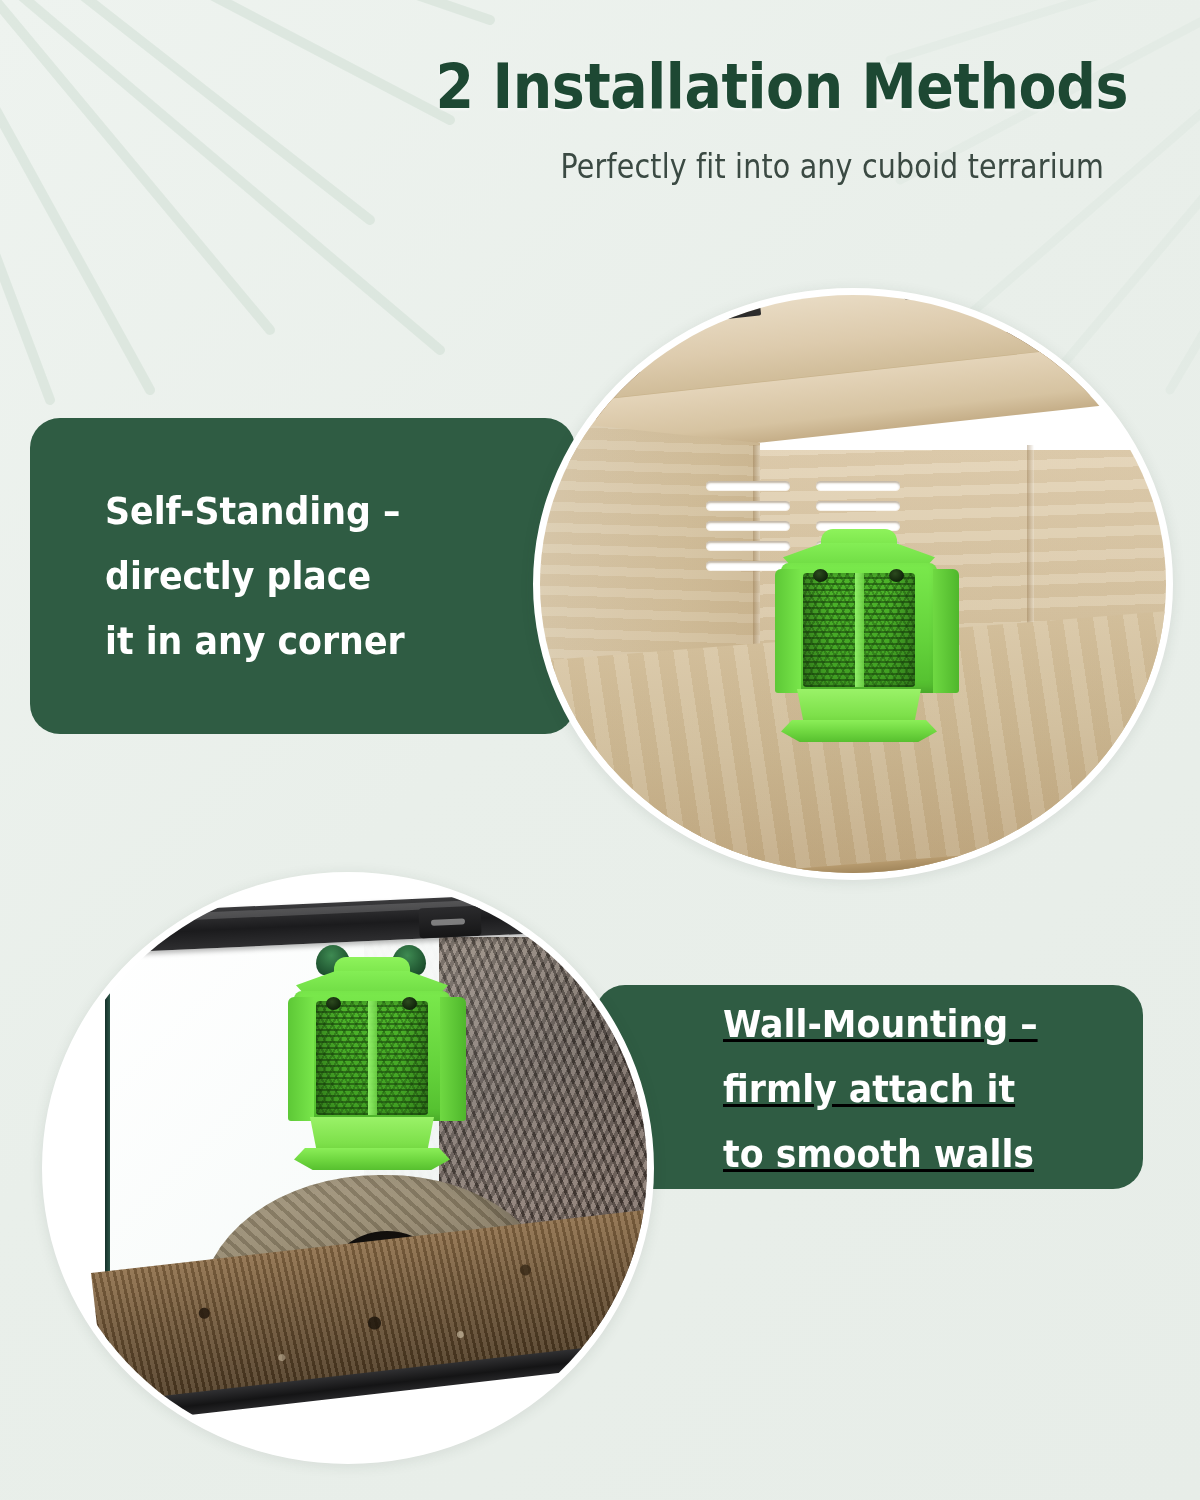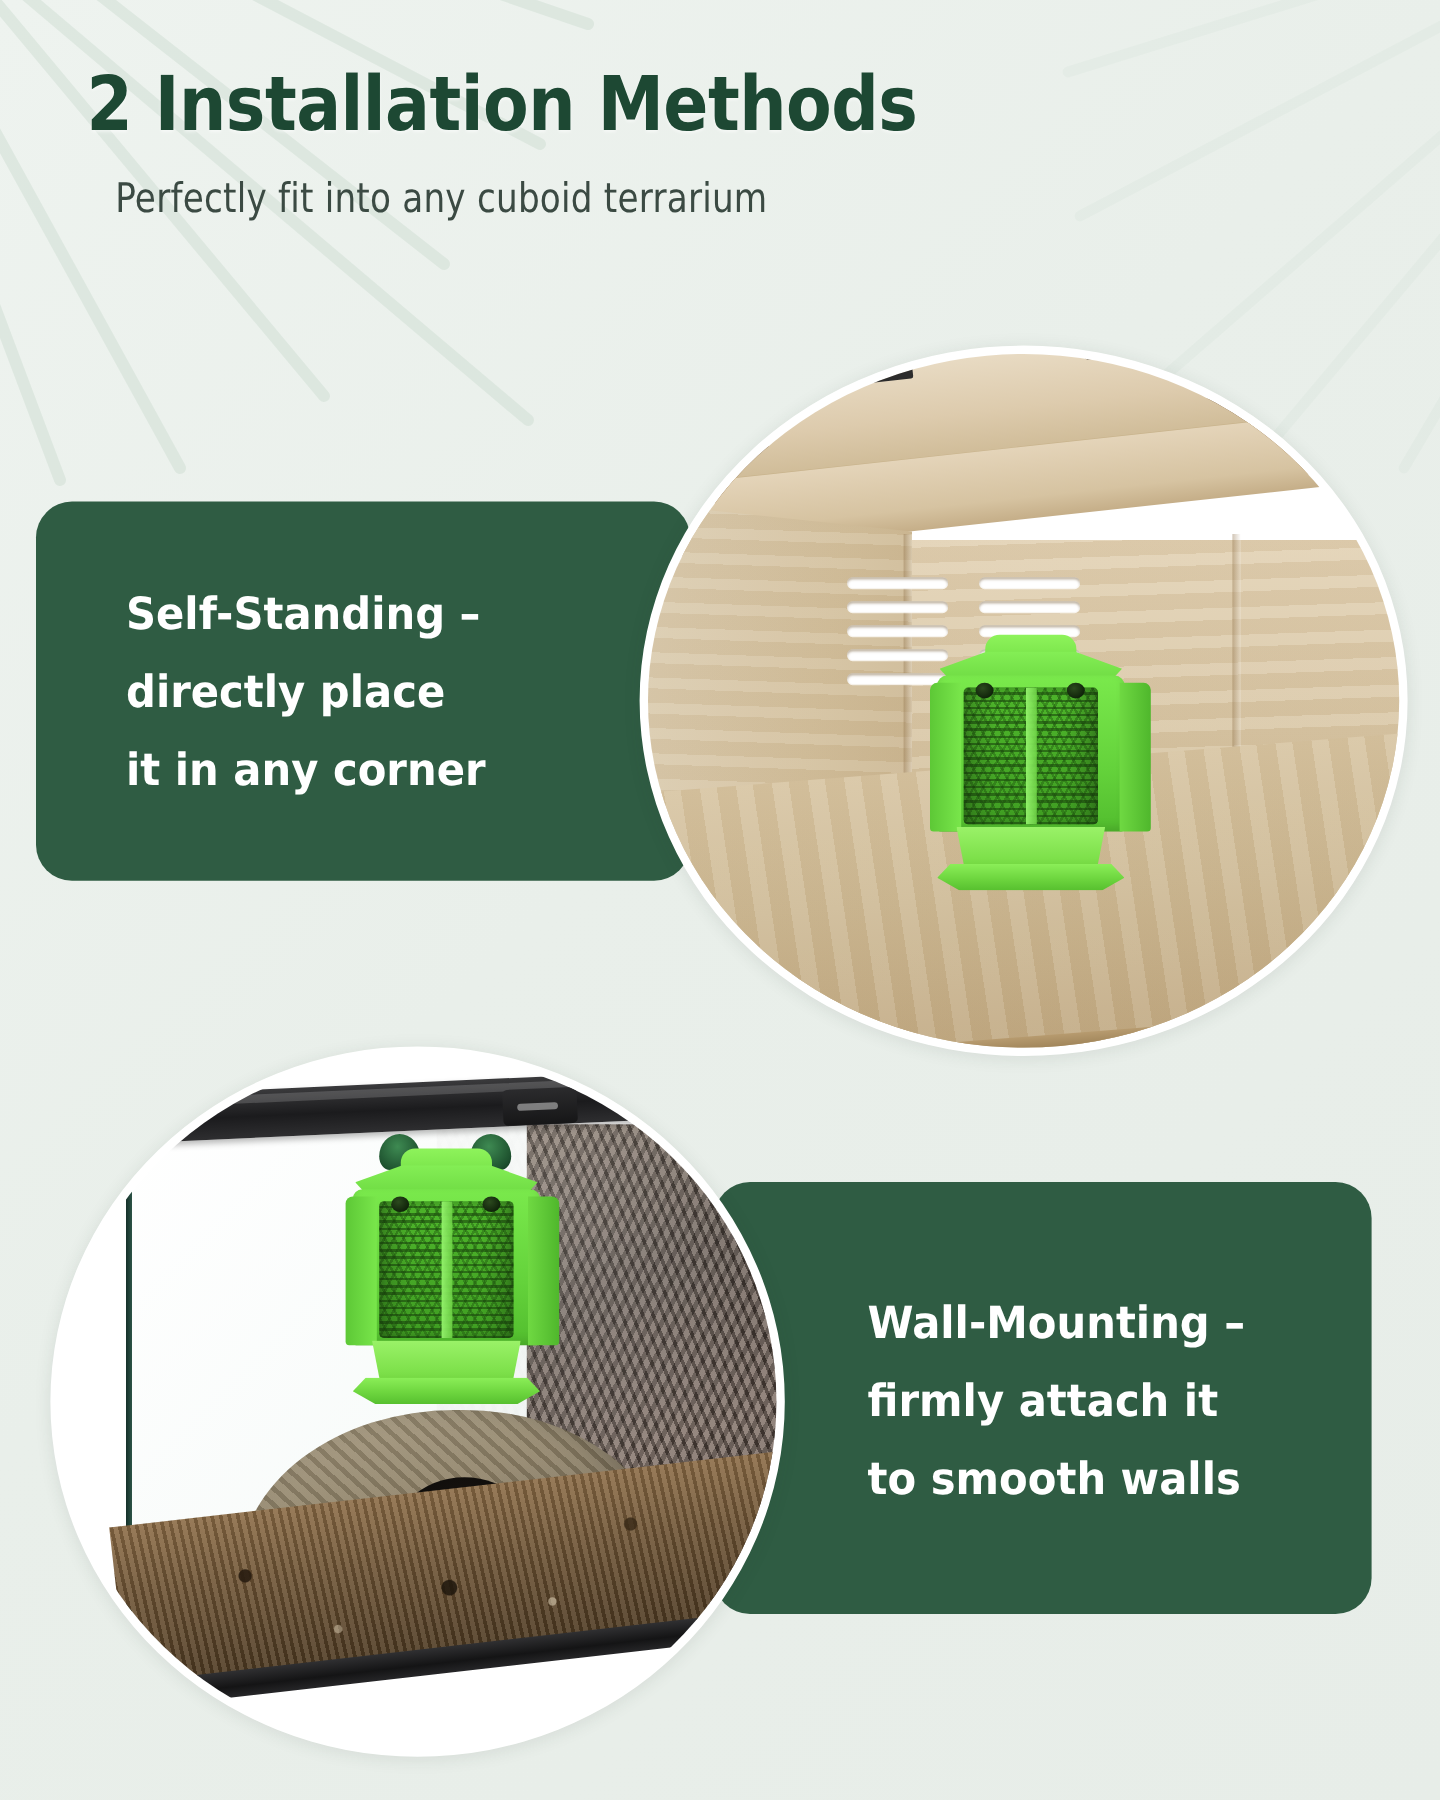--- a/index.html
+++ b/index.html
@@ -40,21 +40,21 @@
     height: 520px;
     opacity: .28;
     transform: scaleX(-1);
   }
 
   
   .header {
     position: absolute;
     top: 0; left: 0;
     width: 1200px;
-    text-align: left;
+    text-align: right;
     padding-top: 54px;
     z-index: 6;
   }
   .title {
     font-family: "DejaVu Sans", sans-serif;
     font-size: 63px;
     font-weight: bold;
     letter-spacing: -0.5px;
     line-height: 1.05;
     color: #1d4833;
@@ -489,22 +489,23 @@
     flex-direction: column;
     justify-content: center;
   }
   #callout-self {
     left: 30px; top: 418px;
     width: 545px; height: 316px;
     padding: 0 40px 0 75px;
   }
   #callout-wall {
     left: 595px; top: 985px;
-    width: 548px; height: 360px;
+    width: 548px; height: 204px;
     padding: 4px 40px 0 128px;
+    text-decoration: underline;
   }
   .callout-line {
     font-family: "DejaVu Sans", sans-serif;
     font-size: 37px;
     font-weight: bold;
     color: #ffffff;
     line-height: 1.0;
     padding: 14px 0;
     transform: scaleX(.94);
     transform-origin: left center;

